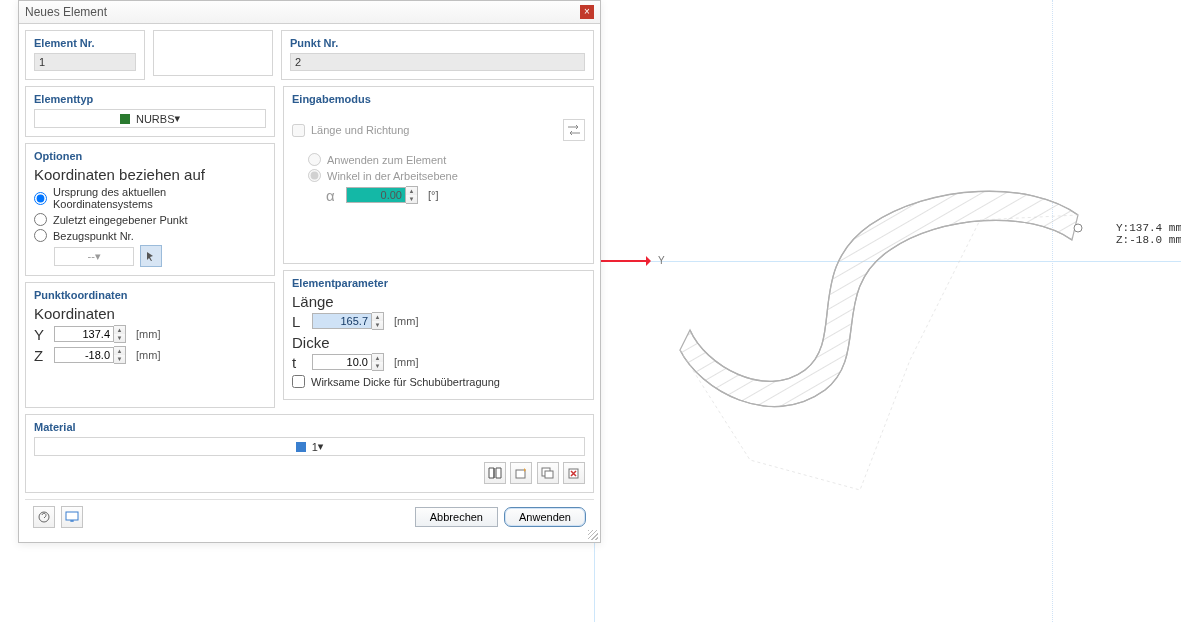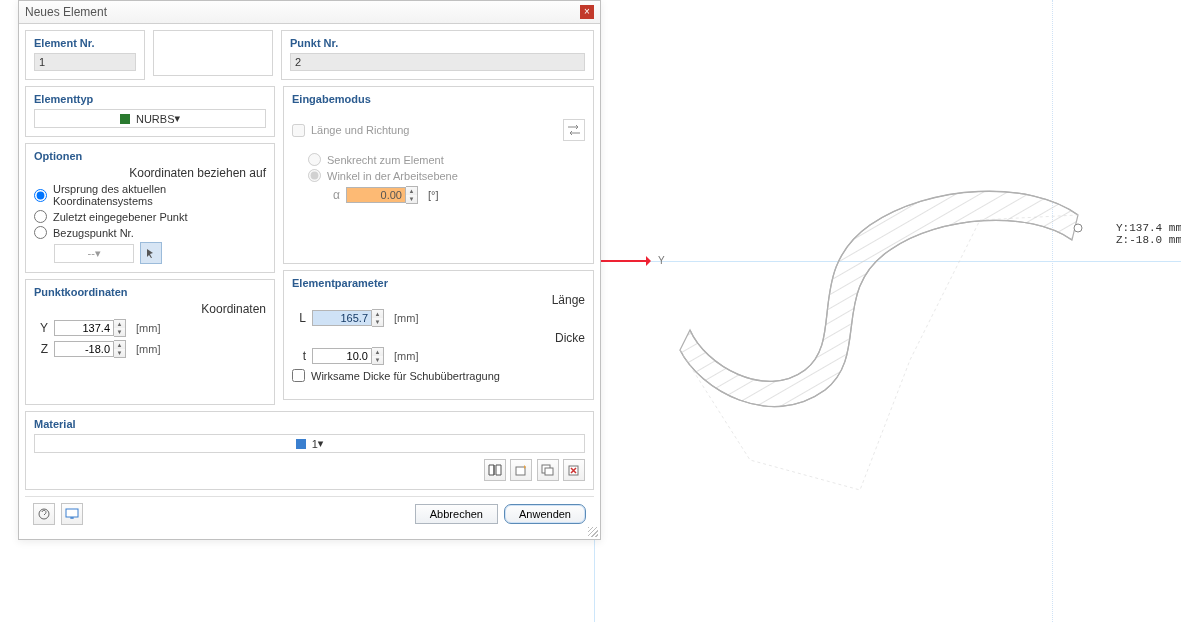--- a/index.html
+++ b/index.html
@@ -8,21 +8,21 @@
 .canvas { position: absolute; left: 540px; top: 0; right: 0; bottom: 0; }
 
 .dialog { position: absolute; left: 18px; top: 0; width: 583px; background: #fff; border: 1px solid #c0c0c0; box-shadow: 0 2px 8px rgba(0,0,0,0.08); }
 .titlebar { display: flex; align-items: center; justify-content: space-between; background: linear-gradient(#fdfdfd,#f3f3f3); border-bottom: 1px solid #d0d0d0; padding: 4px 6px; }
 .titlebar-title { font-size: 12px; color: #555; }
 .close-btn { width: 14px; height: 14px; background: #c2392b; color: #fff; font-size: 10px; line-height: 14px; text-align: center; cursor: pointer; }
 .body { padding: 6px; background: #fff; }
 
 .groupbox { border: 1px solid #d5d5d5; background: #fff; margin-bottom: 6px; padding: 6px 8px 8px; }
 .group-title { color: #2b5b8f; font-size: 11px; font-weight: 600; margin-bottom: 4px; }
-.label { font-size: 12px; color: #333; text-align: right; }
+.label { font-size: 15px; color: #333; }
 .input-ro { background: #eaeaea; border: 1px solid #d5d5d5; padding: 2px 4px; font-size: 11px; color: #333; width: 100%; }
 .select { background: #fff; border: 1px solid #d5d5d5; padding: 2px 4px; font-size: 11px; color: #333; width: 100%; display: flex; align-items: center; justify-content: center; }
 .row { display: flex; align-items: center; gap: 6px; }
 .cols { display: flex; gap: 8px; }
 .col { flex: 1; }
 
 .radio, .check { display: flex; align-items: center; gap: 6px; font-size: 11px; color: #333; margin: 3px 0; }
 .radio input, .check input { margin: 0; }
 .disabled { color: #9a9a9a; }
 
@@ -200,30 +200,30 @@
               </label>
             <span class="iconbtn" style="background:#fff;border-color:#d5d5d5;">
               <svg width="14" height="12">
                   <path d="M1 3 L11 3 M9 1 L11 3 L9 5 M13 9 L3 9 M5 7 L3 9 L5 11" stroke="#888" fill="none" stroke-width="1"></path>
                 </svg>
             </span>
           </div>
           <div style="margin-left:16px;margin-top:12px;">
             <label class="radio disabled">
                 <input type="radio" disabled="" style="">
-                <span>Senkrecht zum Element</span>
+                <span>Anwenden zum Element</span>
               </label>
             <label class="radio disabled">
                 <input type="radio" disabled="" checked="" style="">
                 <span>Winkel in der Arbeitsebene</span>
               </label>
             <div class="row disabled" style="margin-left:18px;margin-top:4px;">
               <span class="label disabled" style="width:14px;">α</span>
               <div class="spin">
-                  <input disabled="" style="background: #fdba74;" value="0.00">
+                  <input disabled="" style="background: #14b8a6;" value="0.00">
                   <div class="spinbtn">
                     <div>▲</div>
                     <div>▼</div>
                   </div>
                 </div>
               <span class="unit disabled">[°]</span>
             </div>
           </div>
         </div>
 

